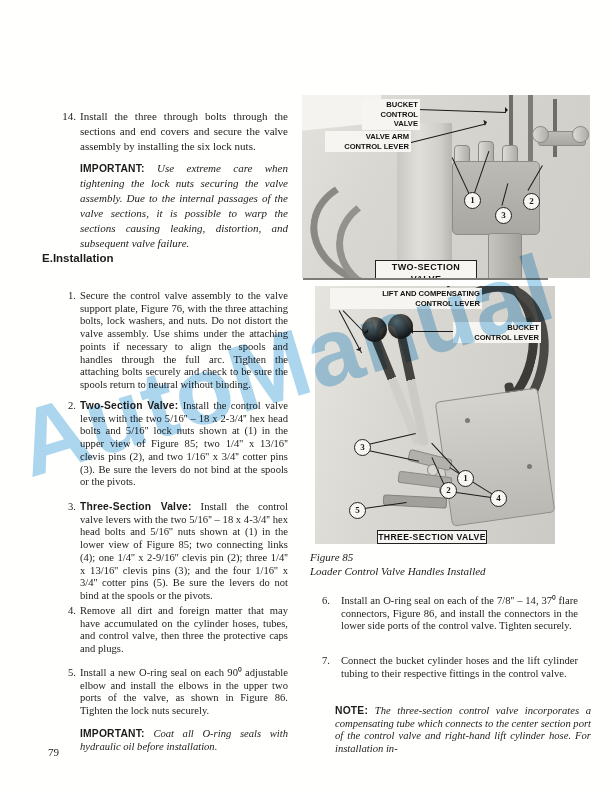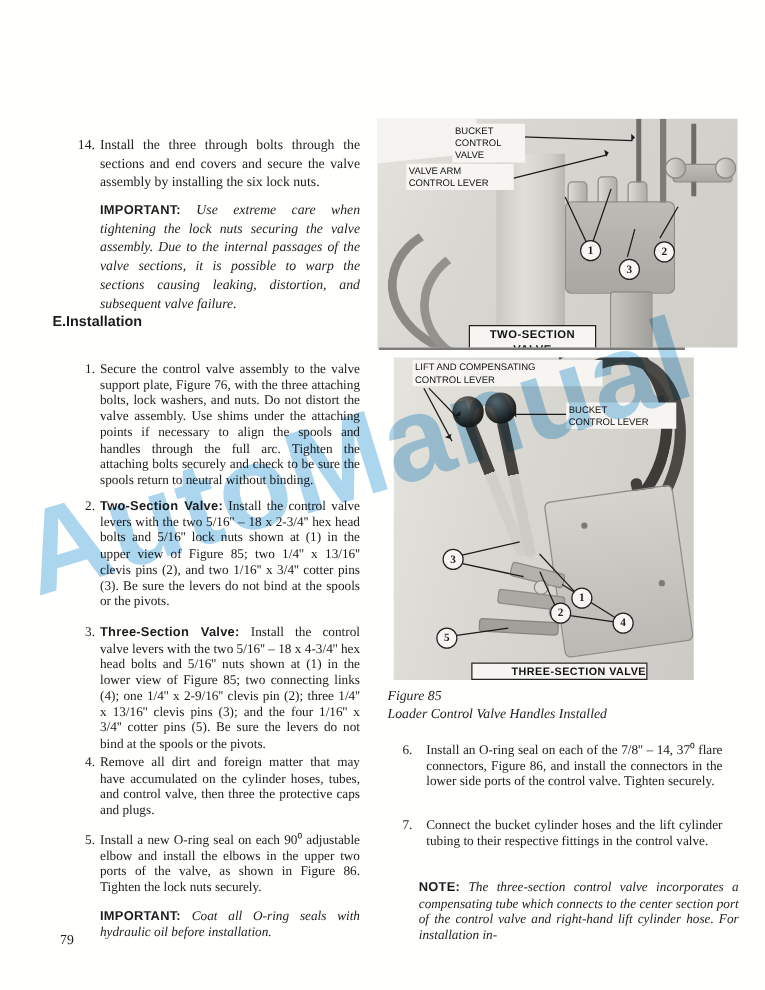--- a/index.html
+++ b/index.html
@@ -27,22 +27,22 @@
   .note{padding-left:13px;}
   .sechead{font-family:"Liberation Sans",sans-serif;font-weight:bold;font-size:11.5px;}
   .sechead .sl{margin-left:0;}
   .figcap{font-style:italic;font-size:11px;line-height:14px;}
   .pagenum{position:absolute;left:48px;top:746px;font-size:11px;}
   
   .fig{position:absolute;overflow:hidden;background:
        linear-gradient(115deg,#e3e2dd 0%,#d8d7d2 30%,#d3d2cd 60%,#cfcec9 100%);}
   .fig *{position:absolute;}
   .whitepatch{background:#f4f3ef;}
-  .flabel{font-family:"Liberation Sans",sans-serif;font-weight:normal;font-size:7.6px;
-          line-height:9.5px;text-align:left;background:#f6f5f1;color:#111;padding:1px 2px;}
+  .flabel{font-family:"Liberation Sans",sans-serif;font-weight:bold;font-size:7.6px;
+          line-height:9.5px;text-align:right;background:#f6f5f1;color:#111;padding:1px 2px;}
   .capbox{font-family:"Liberation Sans",sans-serif;font-weight:bold;font-size:9px;
           letter-spacing:.4px;background:#f6f5f1;border:1px solid #222;color:#111;
           text-align:center;line-height:12px;}
   .callout{width:15px;height:15px;border:1.4px solid #222;border-radius:50%;background:#f7f6f2;
            font-weight:bold;font-size:9px;line-height:15px;text-align:center;z-index:6;}
   .ln{height:1.2px;background:#1a1a1a;transform-origin:0 50%;z-index:5;}
   .ah{width:0;height:0;border:3.5px solid transparent;z-index:5;}
   .pillar{background:linear-gradient(90deg,#c9c8c3,#e0dfda 40%,#cfcec9 80%,#b7b6b1);}
   .rod{background:#6e6d69;}
   .vbody{background:linear-gradient(180deg,#bcbbb6,#a8a7a2);border:1px solid #8d8c87;border-radius:5px;}
@@ -215,21 +215,21 @@
     <div class="ln" style="left:178px;top:208px;width:51px;transform:rotate(-148deg);"></div>
     <div class="ln" style="left:178px;top:211px;width:53px;transform:rotate(-172deg);"></div>
     <div class="ln" style="left:49px;top:222px;width:43px;transform:rotate(-8deg);"></div>
 
     <div class="callout" style="left:39px;top:153px;">3</div>
     <div class="callout" style="left:142px;top:184px;">1</div>
     <div class="callout" style="left:125px;top:196px;">2</div>
     <div class="callout" style="left:175px;top:204px;">4</div>
     <div class="callout" style="left:34px;top:216px;">5</div>
 
-    <div class="capbox" style="left:62px;top:244px;width:108px;font-size:8.6px;padding-left:31px;">THREE-SECTION VALVE</div>
+    <div class="capbox" style="left:62px;top:244px;width:108px;font-size:8.6px;">THREE-SECTION VALVE</div>
   </div>
 
   <div class="rcoltxt r">
     <div class="blk figcap" style="top:550px">
       <div>Figure 85</div>
       <div>Loader Control Valve Handles Installed</div>
     </div>
 
     <div class="blk" style="top:583px">
       <p class="body item">

